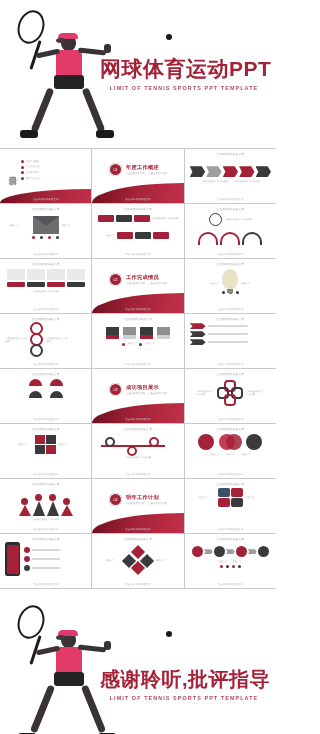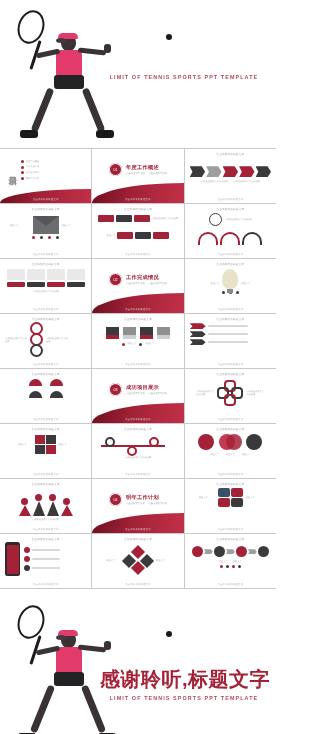--- a/index.html
+++ b/index.html
@@ -167,20 +167,21 @@
     <div class="pz skin" style="left:27px; top:79px; width:7px; height:46px; transform:rotate(22deg); border-radius:4px;"></div>
     <div class="pz skin" style="left:78px; top:79px; width:7px; height:46px; transform:rotate(-22deg); border-radius:4px;"></div>
 
     <div class="pz" style="left:8px; top:122px; width:18px; height:8px; border-radius:3px; background:#1a1a1c;"></div>
     <div class="pz" style="left:84px; top:122px; width:18px; height:8px; border-radius:3px; background:#1a1a1c;"></div>
   </div>
 
   <div class="ball" style="left:166px; top:34px;"></div>
 
   <div class="hero-text">
+    <div class="hero-title">网球体育运动PPT</div>
     <div class="hero-sub">LIMIT OF TENNIS SPORTS PPT TEMPLATE</div>
   </div>
 </div>
 
 <div class="grid">
 
   <div class="slide">
     <div style="display:flex; height:34px; align-items:center; gap:4px; padding-left:4px;">
       <div style="writing-mode:vertical-rl; font-size:9px; font-weight:700; color:#8d8d8d; letter-spacing:-1px; line-height:.9;">目录</div>
       <div style="flex:1;">
@@ -644,16 +645,16 @@
     <div class="pz" style="left:42px; top:71px; width:30px; height:14px; border-radius:3px; background:#232325;"></div>
     <div class="pz skin" style="left:27px; top:83px; width:7px; height:50px; transform:rotate(22deg); border-radius:4px;"></div>
     <div class="pz skin" style="left:78px; top:83px; width:7px; height:50px; transform:rotate(-22deg); border-radius:4px;"></div>
     <div class="pz" style="left:6px; top:132px; width:18px; height:8px; border-radius:3px; background:#1a1a1c;"></div>
     <div class="pz" style="left:86px; top:132px; width:18px; height:8px; border-radius:3px; background:#1a1a1c;"></div>
   </div>
 
   <div class="ball" style="left:166px; top:42px;"></div>
 
   <div class="hero-text" style="top:58%;">
-    <div class="hero-title">感谢聆听,标题文字</div>
+    <div class="hero-title">感谢聆听,批评指导</div>
     <div class="hero-sub">LIMIT OF TENNIS SPORTS PPT TEMPLATE</div>
   </div>
 </div>
 
 </body></html>

